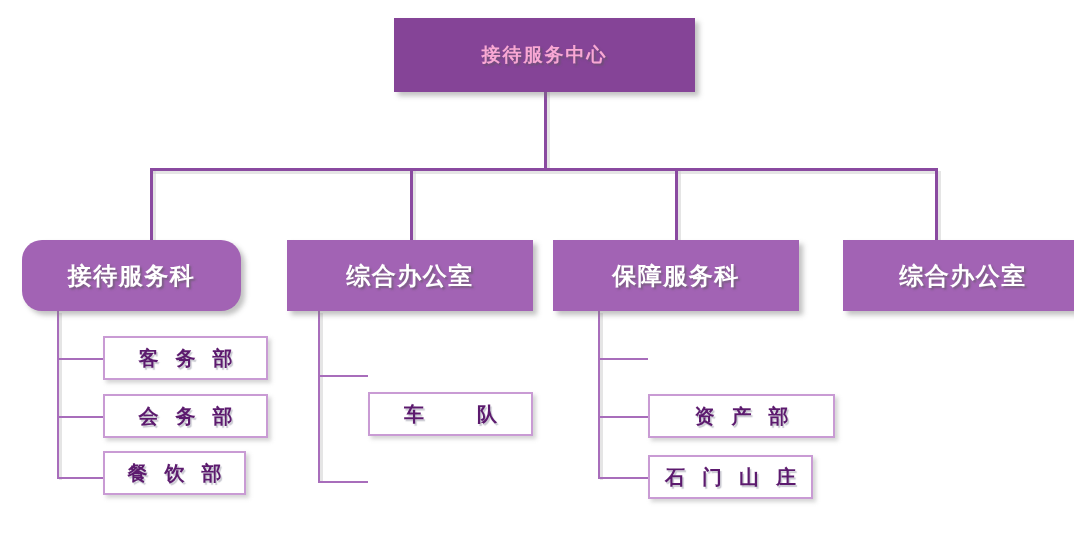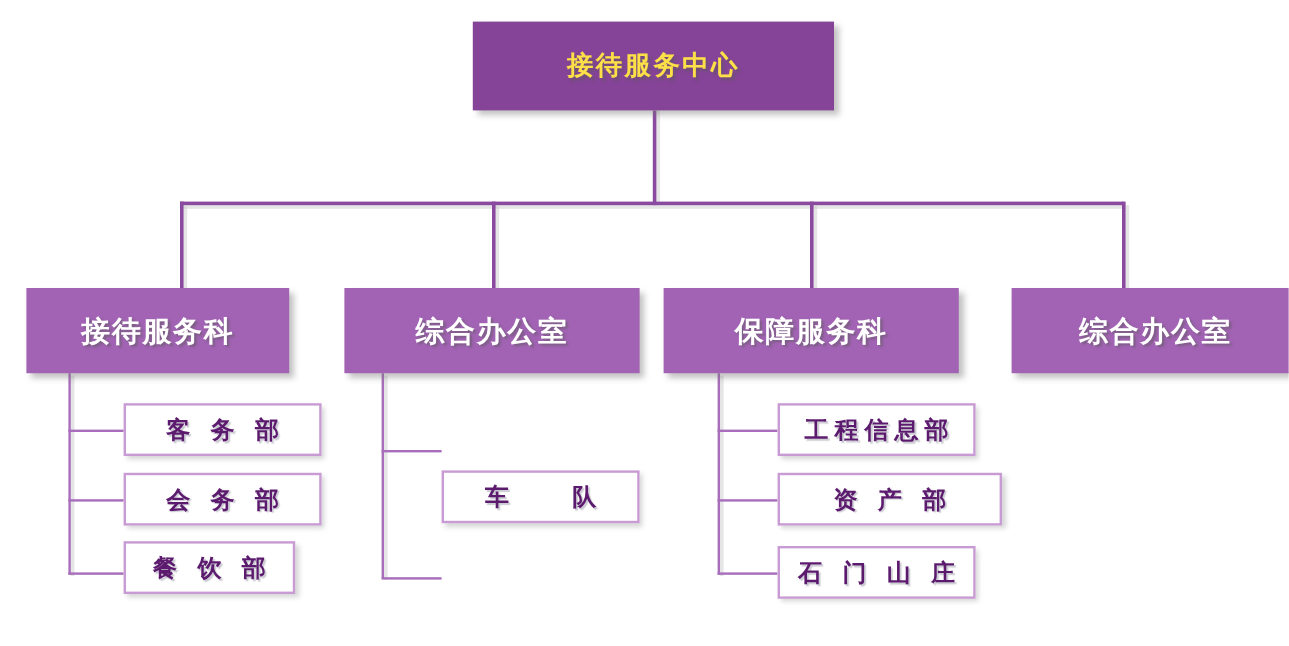--- a/index.html
+++ b/index.html
@@ -37,22 +37,22 @@
   
   .node-root {
     position: absolute;
     background: #854497;
     box-shadow: 4px 4px 5px rgba(120,120,120,.45);
     display: flex;
     align-items: center;
     justify-content: center;
   }
   .node-root .label {
-    color: #fde047;
-    font-size: 22px;
+    color: #f9a8d4;
+    font-size: 19px;
     font-weight: bold;
     letter-spacing: 2px;
     text-shadow: 2px 2px 2px rgba(90,90,90,.55);
     white-space: nowrap;
   }
 
   
   .node-l2 {
     position: absolute;
     background: #a263b4;
@@ -131,21 +131,21 @@
   <div class="conn thin v" style="left:598px; top:311px; height:168px;"></div>
 
   <div class="conn thin h" style="left:598px; top:358px; width:50px;"></div>
   <div class="conn thin h" style="left:598px; top:416px; width:50px;"></div>
   <div class="conn thin h" style="left:598px; top:477px; width:50px;"></div>
 
   <div class="node-root" style="left:394px; top:18px; width:301px; height:74px;">
     <span class="label">接待服务中心</span>
   </div>
 
-  <div class="node-l2" style="left:22px; top:240px; width:219px; height:71px;">
+  <div class="node-l2" style="left:22px; top:240px; width:219px; height:71px;border-radius:20px;">
     <span class="label">接待服务科</span>
   </div>
 
   <div class="node-l2" style="left:287px; top:240px; width:246px; height:71px;">
     <span class="label">综合办公室</span>
   </div>
 
   <div class="node-l2" style="left:553px; top:240px; width:246px; height:71px;">
     <span class="label">保障服务科</span>
   </div>
@@ -164,23 +164,20 @@
 
   <div class="node-leaf" style="left:103px; top:440px; width:143px; height:44px;margin-top:11px;">
     <span class="label">餐 饮 部</span>
   </div>
 
   <div class="node-leaf" style="left:368px; top:353px; width:165px; height:44px;margin-top:39px;">
     <span class="label">车    队</span>
   </div>
 
 
-  <div class="node-leaf" style="left:648px; top:336px; width:165px; height:44px;">
-    <span class="label">工程信息部</span>
-  </div>
 
   <div class="node-leaf" style="left:648px; top:394px; width:187px; height:44px;">
     <span class="label">资 产 部</span>
   </div>
 
   <div class="node-leaf" style="left:648px; top:455px; width:165px; height:44px;">
     <span class="label">石 门 山 庄</span>
   </div>
 
 </div>

